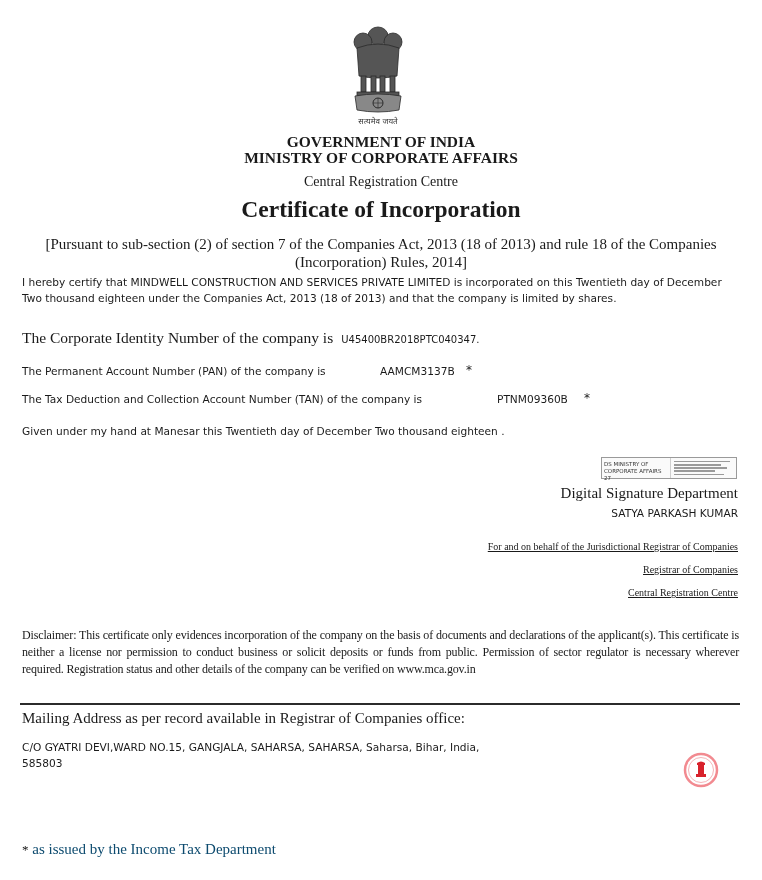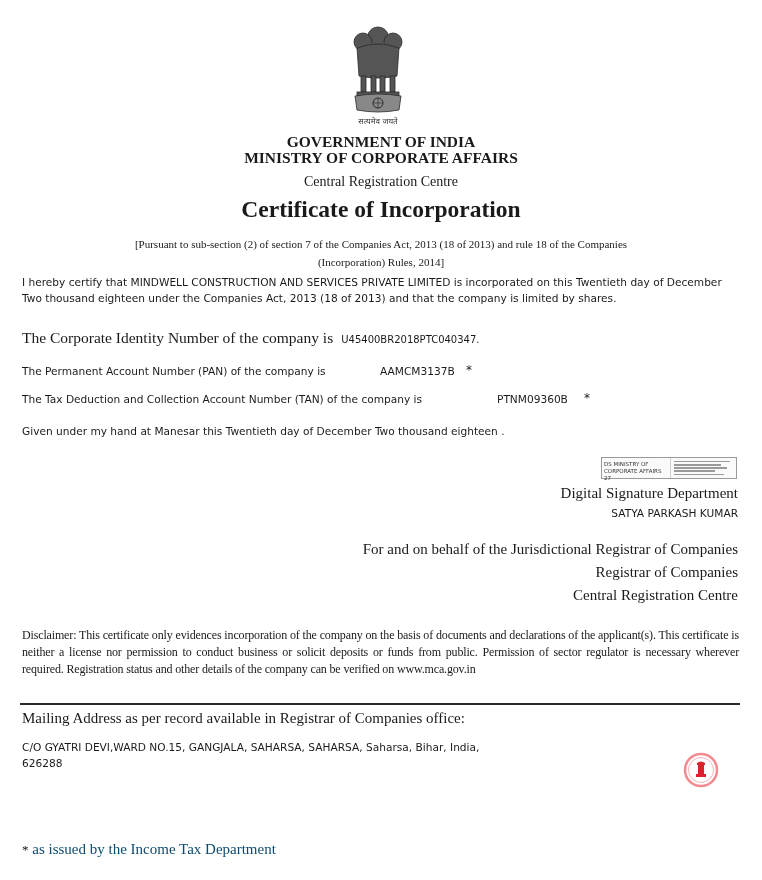--- a/index.html
+++ b/index.html
@@ -6,21 +6,21 @@
   html, body { width: 762px; height: 880px; background: #ffffff; overflow: hidden; }
   body { position: relative; color: #1a1a1a; }
   .serif { font-family: "Liberation Serif", "DejaVu Serif", serif; }
   .sans { font-family: "DejaVu Sans", "Liberation Sans", sans-serif; }
   .abs { position: absolute; }
 
   #emblem { left: 343px; top: 18px; width: 70px; height: 110px; }
   #gov-title { left: 0; width: 762px; top: 134px; text-align: center; font-weight: bold; font-size: 15.5px; line-height: 16px; }
   #crc-top { left: 0; width: 762px; top: 174px; text-align: center; font-size: 14px; }
   #cert-title { left: 0; width: 762px; top: 196px; text-align: center; font-weight: bold; font-size: 23.5px; }
-  #pursuant { left: 30px; width: 702px; top: 235px; text-align: center; font-size: 11px; line-height: 18px; }
+  #pursuant { left: 30px; width: 702px; top: 235px; text-align: center; font-size: 15px; line-height: 18px; }
   #certify { left: 22px; width: 720px; top: 275px; font-size: 10.6px; line-height: 15.5px; }
 
   #cin-row { left: 22px; top: 329px; white-space: nowrap; }
   #cin-label { font-size: 15.5px; }
   #cin-value { font-size: 10px; margin-left: 4px; }
 
   .small-row { font-size: 10.6px; white-space: nowrap; }
   #pan-label { left: 22px; top: 365px; }
   #pan-value { left: 380px; top: 365px; }
   #pan-star { left: 466px; top: 363px; font-size: 12px; }
@@ -29,21 +29,21 @@
   #tan-star { left: 584px; top: 391px; font-size: 12px; }
   #given { left: 22px; top: 425px; }
 
   #sig-box { left: 601px; top: 457px; width: 136px; height: 22px; border: 1px solid #9a9a9a; display: flex; align-items: stretch; background: #fafafa; }
   #sig-box-left { width: 68px; font-size: 5.5px; line-height: 7px; padding: 3px 2px; color: #333; font-family: "DejaVu Sans", sans-serif; }
   #sig-box-right { flex: 1; border-left: 1px solid #cfcfcf; padding: 2px 3px; display: flex; flex-direction: column; justify-content: space-around; }
   .sig-line { height: 1.5px; background: #9a9a9a; }
   #dsc-label { right: 24px; top: 485px; font-size: 15px; }
   #signer { right: 24px; top: 507px; font-size: 10.6px; }
 
-  .right-line { right: 24px; font-size: 15px; text-align: right; white-space: nowrap; }
+  .right-line { right: 24px; font-size: 10px; text-align: right; white-space: nowrap; text-decoration: underline; }
   #behalf { top: 541px; }
   #roc { top: 564px; }
   #crc-bottom { top: 587px; }
 
   #disclaimer { left: 22px; width: 717px; top: 627px; font-size: 12px; line-height: 17px; text-align: justify; letter-spacing: -0.15px; }
 
   #divider { left: 20px; width: 720px; top: 703px; height: 2px; background: #2b2b2b; }
   #mail-label { left: 22px; top: 710px; font-size: 15px; }
   #addr { left: 22px; top: 740px; font-size: 10.6px; line-height: 15.5px; }
 
@@ -127,21 +127,21 @@
 <div id="crc-bottom" class="abs serif right-line">Central Registration Centre</div>
 
 <div id="disclaimer" class="abs serif">Disclaimer: This certificate only evidences incorporation of the company on the basis of documents and declarations of the applicant(s). This certificate is neither a license nor permission to conduct business or solicit deposits or funds from public. Permission of sector regulator is necessary wherever required. Registration status and other details of the company can be verified on www.mca.gov.in</div>
 
 <div id="divider" class="abs"></div>
 
 <div id="mail-label" class="abs serif">Mailing Address as per record available in Registrar of Companies office:</div>
 
 <div id="addr" class="abs sans">
   <div>C/O GYATRI DEVI,WARD NO.15, GANGJALA, SAHARSA, SAHARSA, Saharsa, Bihar, India,</div>
-  <div>626288</div>
+  <div>585803</div>
 </div>
 
 <div id="seal" class="abs">
   <svg width="40" height="36" viewBox="0 0 40 36">
     <circle cx="20" cy="18" r="16" fill="#fff" stroke="#f28a90" stroke-width="2.5"></circle>
     <circle cx="20" cy="18" r="12.5" fill="none" stroke="#f5b5b9" stroke-width="1"></circle>
     <path d="M16 11 Q20 8 24 11 L24 13 L16 13 Z" fill="#d8222c"></path>
     <rect x="17" y="13" width="6" height="9" fill="#d8222c"></rect>
     <rect x="15" y="22" width="10" height="3" fill="#d8222c"></rect>
   </svg>

